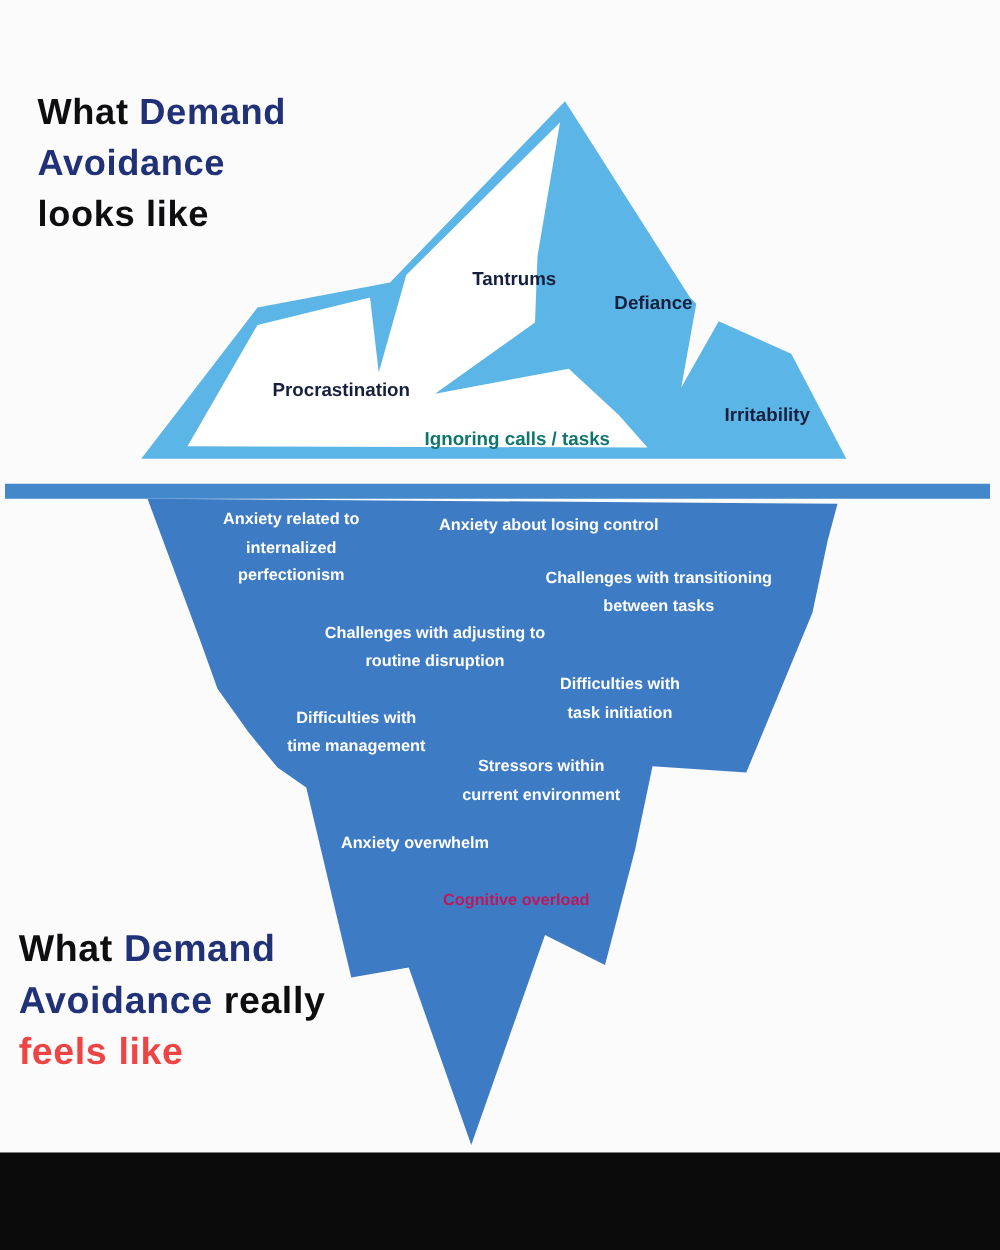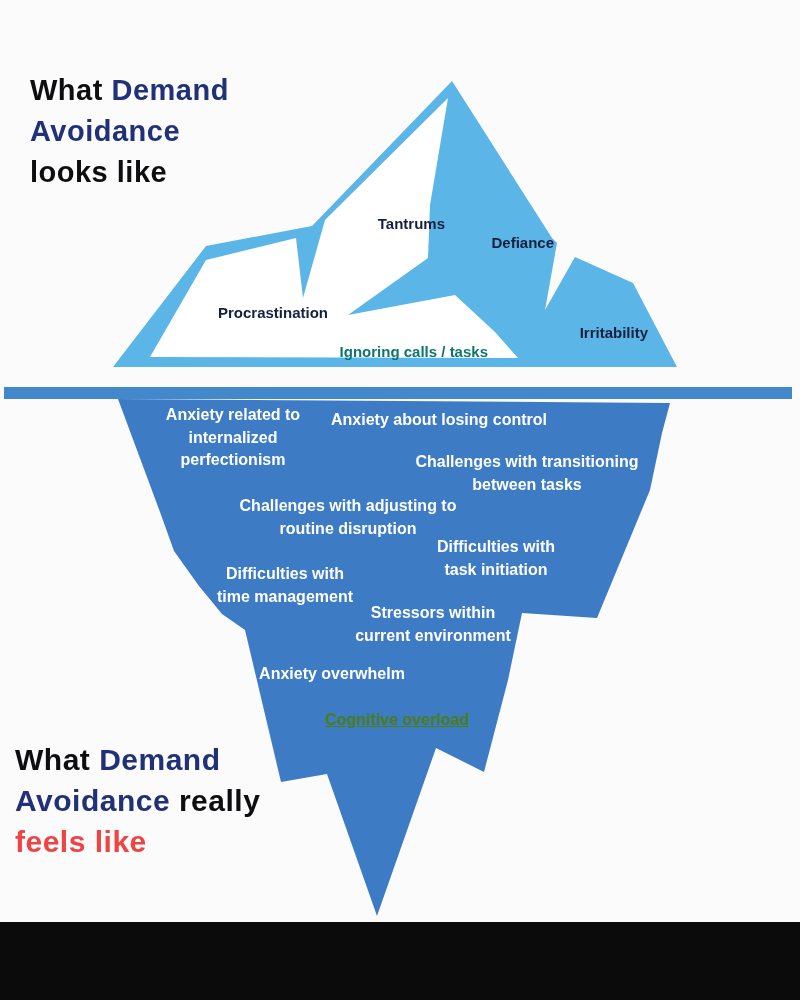--- a/index.html
+++ b/index.html
@@ -10,21 +10,21 @@
   .scene{position:absolute;left:0;top:0;width:800px;height:1000px;}
 
   
   .title{position:absolute;font-weight:bold;}
   .title .ln{display:block;white-space:nowrap;}
   .title-top{left:30px;top:70px;font-size:29px;line-height:41px;letter-spacing:.5px;}
   .title-bottom{left:15px;top:739px;font-size:30px;line-height:41px;letter-spacing:.5px;}
 
   
   .slabel{position:absolute;font-weight:bold;font-size:15px;text-align:right;white-space:nowrap;}
-  .dlabel{position:absolute;font-weight:bold;font-size:16px;line-height:22.5px;text-align:center;white-space:pre-line;}
+  .dlabel{position:absolute;font-weight:bold;font-size:13px;line-height:22.5px;text-align:center;white-space:pre-line;}
 
   
   .footer{position:absolute;left:0;top:922px;width:800px;height:78px;}
 </style>
 </head>
 <body style="background: rgb(251, 251, 251);">
 
 <div class="canvas">
 
   <svg class="scene" viewBox="0 0 800 1000" aria-hidden="true">
@@ -64,21 +64,21 @@
 between tasks</div>
   <div class="dlabel" style="left: 228px; top: 495px; width: 240px; color: rgb(255, 255, 255);">Challenges with adjusting to
 routine disruption</div>
   <div class="dlabel" style="left: 416px; top: 536px; width: 160px; color: rgb(255, 255, 255);">Difficulties with
 task initiation</div>
   <div class="dlabel" style="left: 195px; top: 563px; width: 180px; color: rgb(255, 255, 255);">Difficulties with
 time management</div>
   <div class="dlabel" style="left: 338px; top: 602px; width: 190px; color: rgb(255, 255, 255);">Stressors within
 current environment</div>
   <div class="dlabel" style="left: 237px; top: 663px; width: 190px; color: rgb(255, 255, 255);">Anxiety overwhelm</div>
-  <div class="dlabel" style="left: 302px; top: 709px; width: 190px; color: #4d7c0f; text-decoration: underline;">Cognitive overload</div>
+  <div class="dlabel" style="left: 318px; top: 709px; width: 190px; color: #be185d;">Cognitive overload</div>
 
   <div class="footer" style="background: rgb(11, 11, 11);">
 
     
     
 
     
     
     
     

